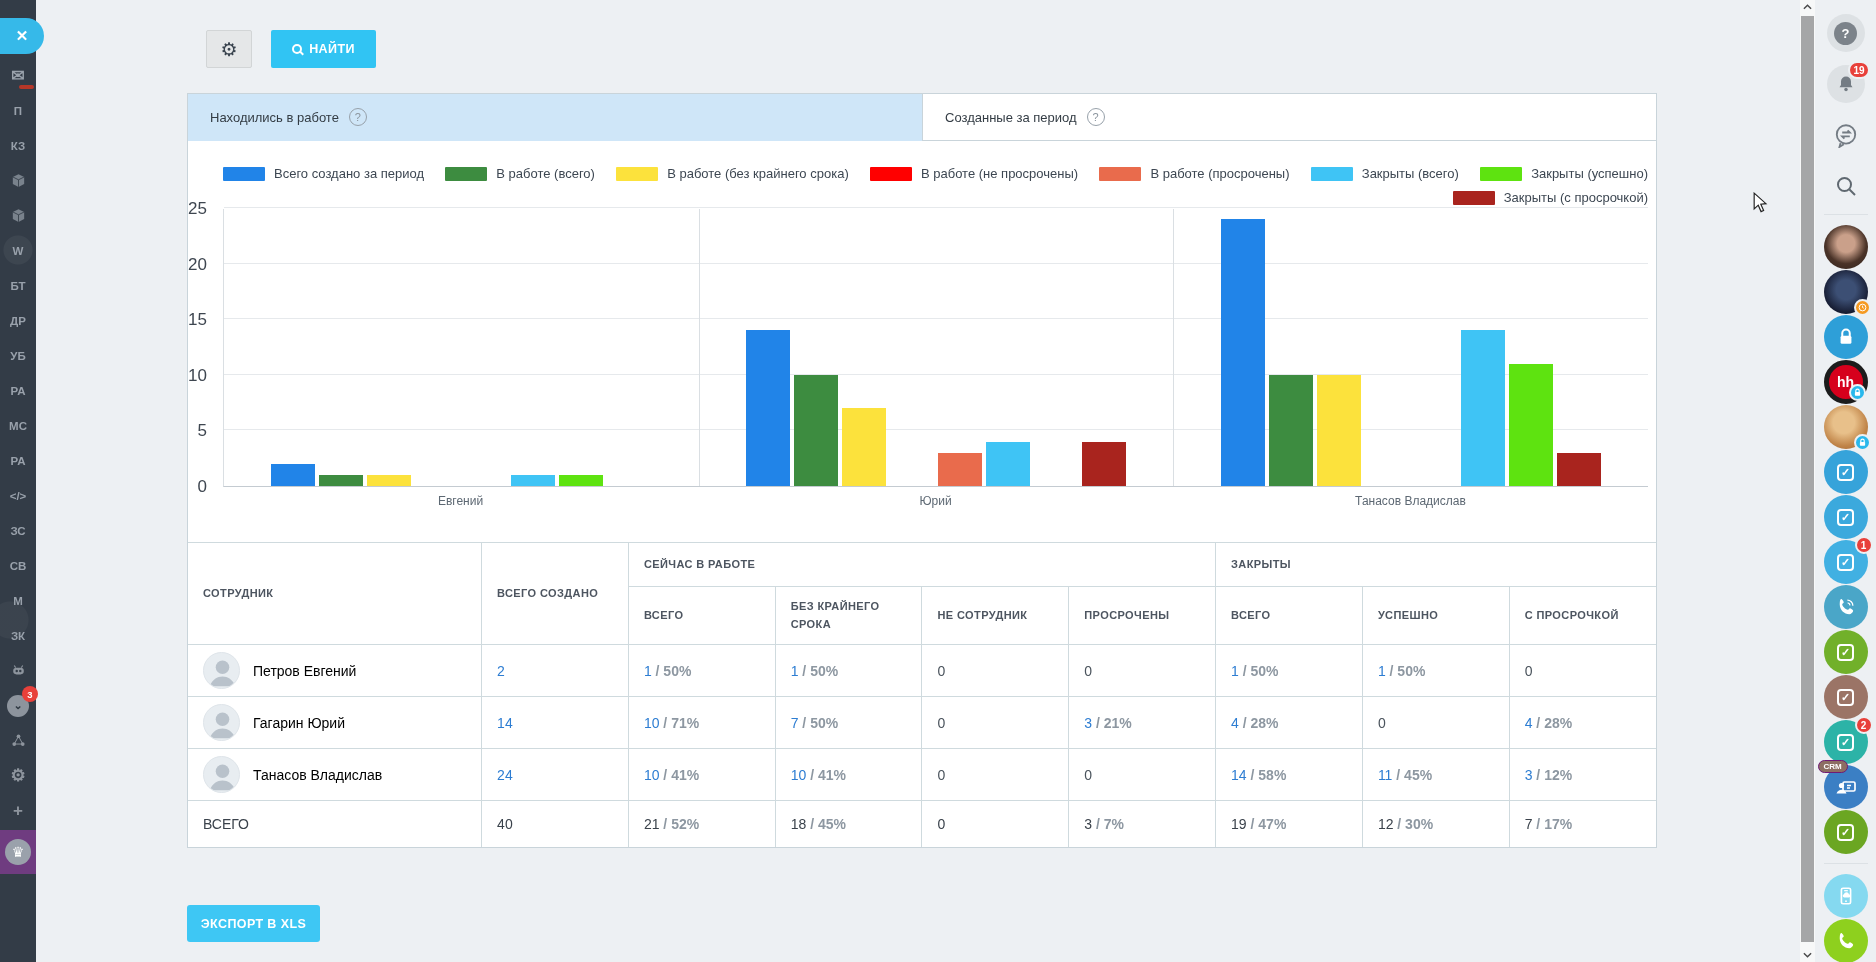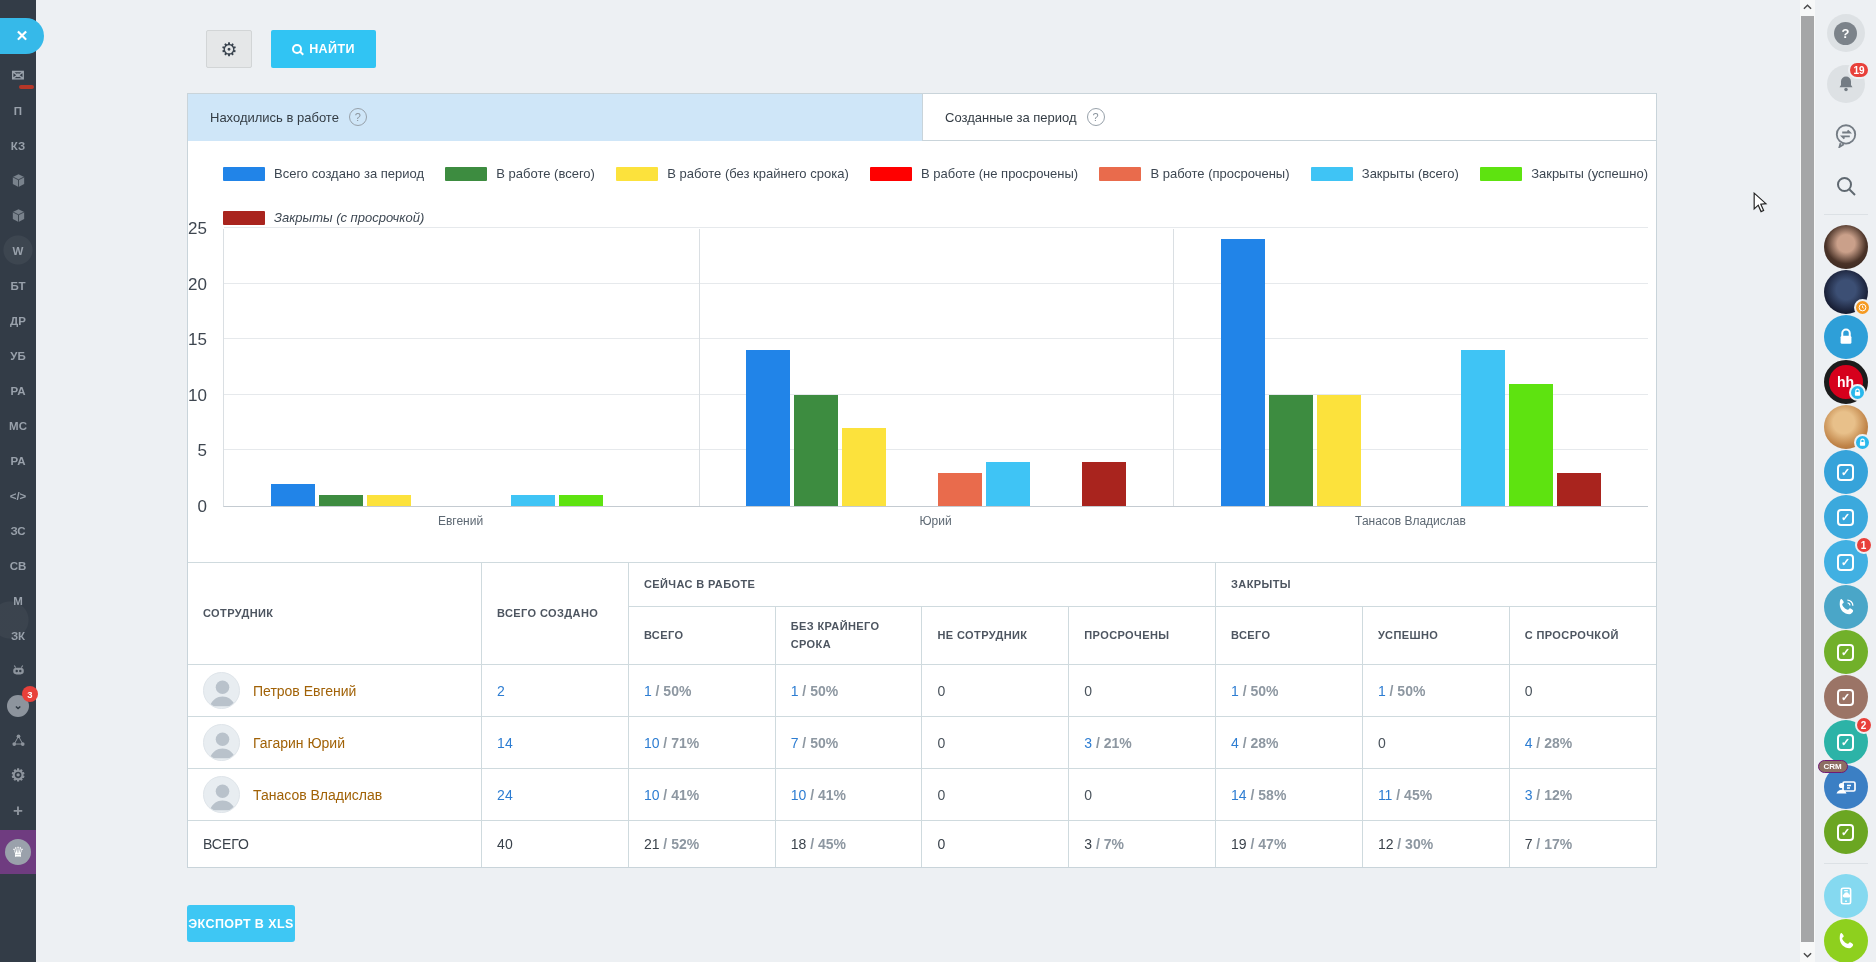--- a/index.html
+++ b/index.html
@@ -73,21 +73,21 @@
   .tabs { display:flex; height:47px; }
   .tab { width:50%; display:flex; align-items:center; padding-left:22px; font-size:13px; color:#333c44; cursor:pointer;
          border-bottom:1px solid transparent; }
   .tab.active { background:#cfe6f8; }
   .tab:not(.active) { border-bottom:1px solid #c9d4da; border-left:1px solid #c9d4da; }
   .qm { width:18px; height:18px; border:1px solid #97a1aa; border-radius:50%; color:#8a949d; font-size:11px;
         display:flex; align-items:center; justify-content:center; margin-left:10px; cursor:pointer; flex:none; }
 
   .legend { margin:25px 8px 0 35px; }
   .lg-row { display:flex; justify-content:space-between; }
-  .lg-row.second { justify-content:flex-start; margin-top:29px;font-style:italic; }
+  .lg-row.second { justify-content:flex-end; margin-top:9px; }
   .lg-item { display:flex; align-items:center; cursor:pointer; }
   .lg-sw { width:42px; height:14px; border-radius:1px; margin-right:9px; flex:none; }
   .lg-txt { font-size:13px; color:#3d4752; white-space:nowrap; }
 
   .chart { position:relative; margin-top:4px; padding-left:35px; padding-right:8px; }
   .plot { position:relative; height:278px; border-left:1px solid #dadfe3; border-bottom:1px solid #c4cbd1; }
   .gl { position:absolute; left:0; right:0; height:1px; background:#e6e9ec; }
   .vsep { position:absolute; top:0; bottom:0; width:1px; background:#dadfe3; }
   .groups { position:absolute; inset:0; display:flex; }
   .bgroup { width:33.333%; display:flex; align-items:flex-end; justify-content:center; gap:4px; height:100%; }
@@ -104,26 +104,26 @@
   .rt tr > *:last-child { border-right:0; }
   .rt tr:last-child > * { border-bottom:0; }
   .rt th { font-size:11px; font-weight:700; color:#4d5560; text-align:left; padding:8px 10px 8px 15px;
            letter-spacing:.4px; line-height:1.6; }
   .rt thead tr.gr th { height:44px; }
   .rt thead tr.sub th { height:58px; }
   .rt td { height:52px; padding:0 10px 0 15px; font-size:14px; }
   .rt tr.total td { height:46px; color:#3a424b; }
   .empcell { display:flex; align-items:center; gap:13px; }
   .avatar36 { width:37px; height:37px; border-radius:50%; background:#e8edf1; overflow:hidden; flex:none; border:1px solid #dfe5ea; }
-  .namelink { color:#a16207; cursor:pointer; }
+  .namelink { color:#000000; cursor:pointer; }
   .num.link { color:#2d7dd2; cursor:pointer; }
   .num.zero { color:#4a535c; }
   .pct { color:#8d97a1;font-weight:bold; }
 
-  .exportbtn { position:absolute; top:905px; left:0; width:108px; height:37px; background:#3ec7f4; border-radius:3px;
+  .exportbtn { position:absolute; top:905px; left:0; width:133px; height:37px; background:#3ec7f4; border-radius:3px;
                color:#fff; font-size:12.5px; font-weight:700; letter-spacing:.4px; display:flex; align-items:center;
                justify-content:center; cursor:pointer; }
 
   .cursor { position:absolute; left:1752px; top:192px; z-index:50; pointer-events:none; }
 </style>
 </head>
 <body>
 
 <div class="screen">
 

